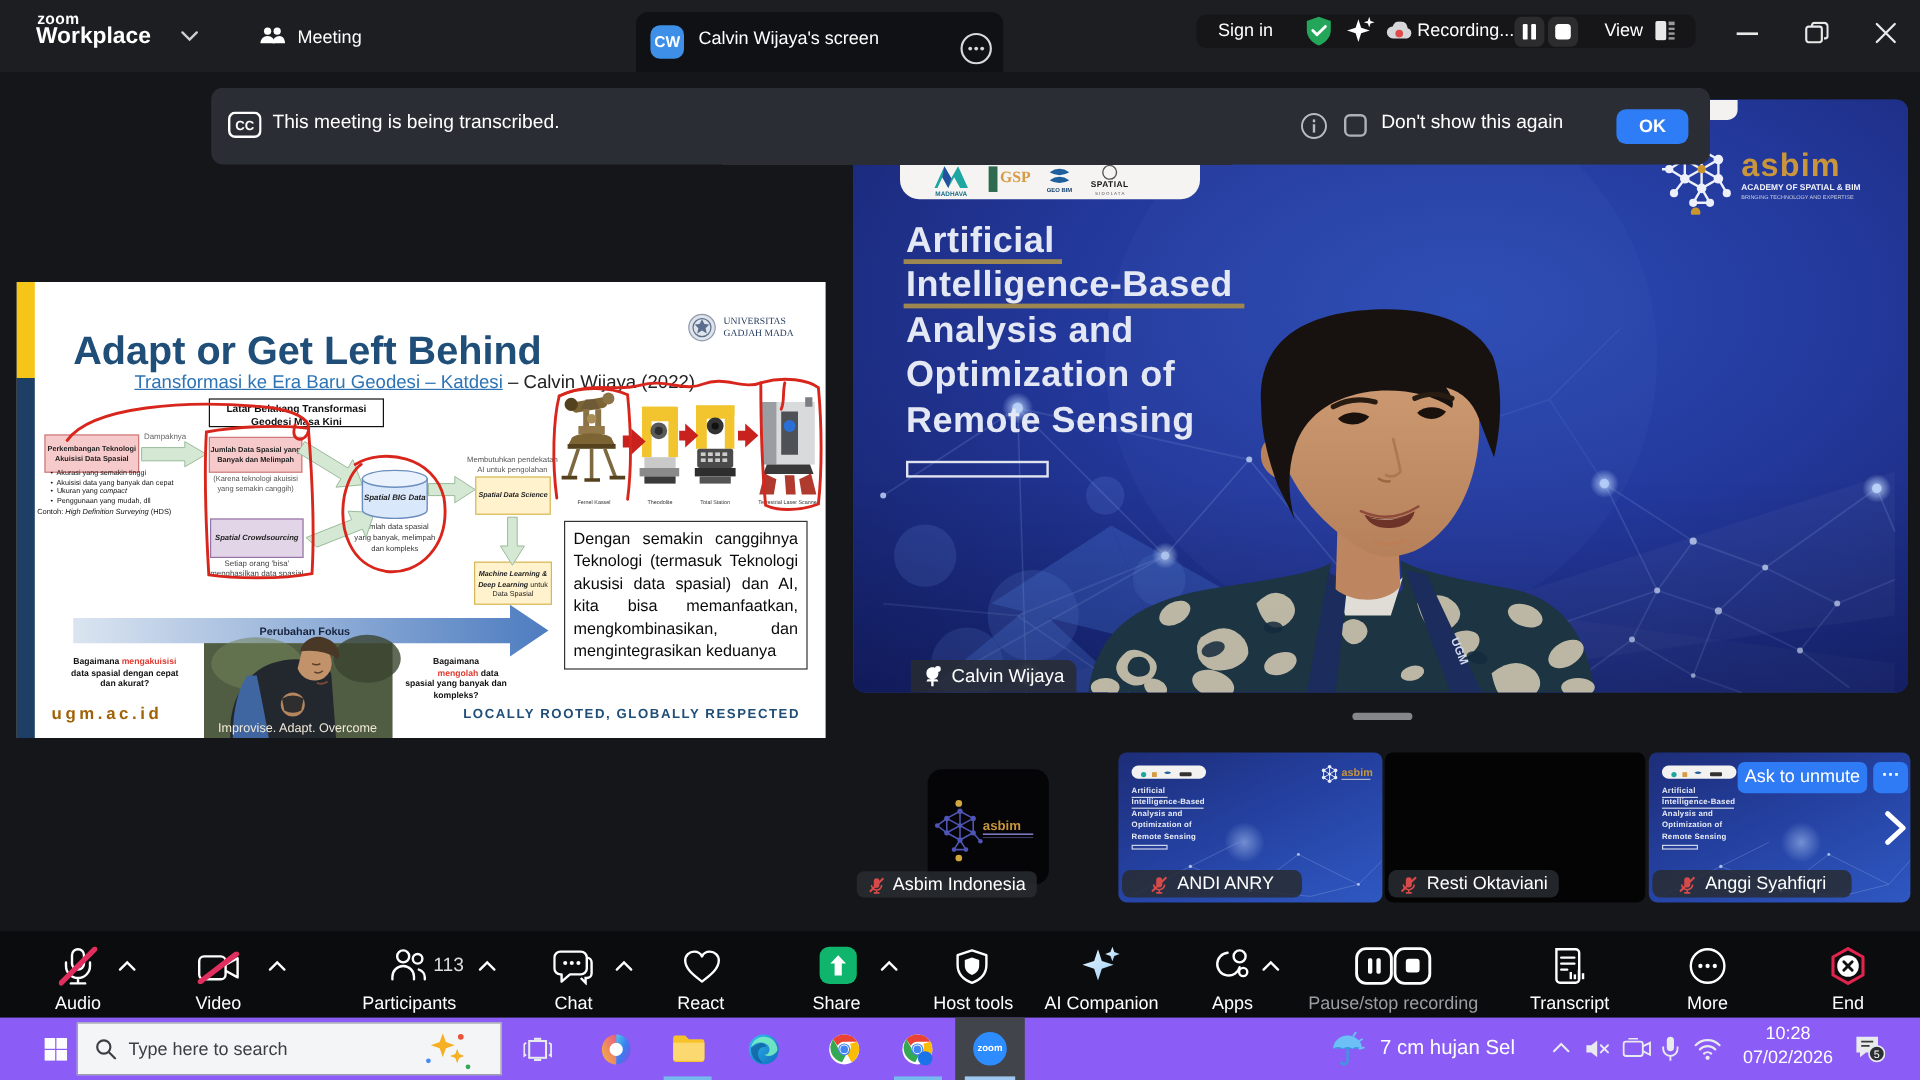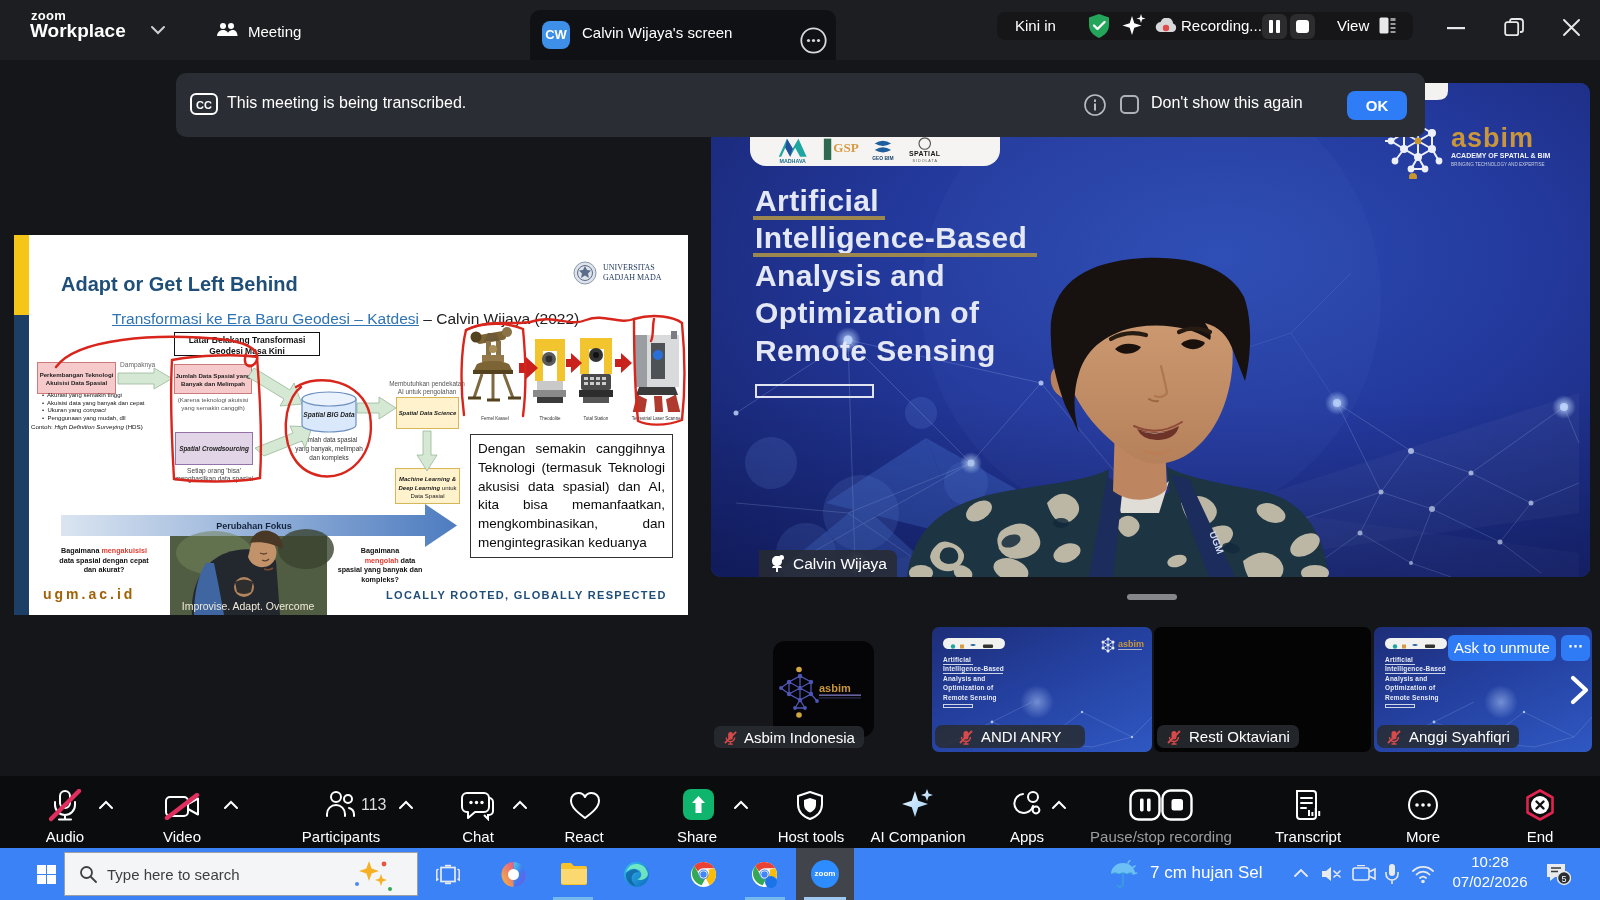--- a/index.html
+++ b/index.html
@@ -23,21 +23,21 @@
   .tile { position:absolute; top:567px; height:125px; border-radius:7px; overflow:hidden; }
   .minislide { background:linear-gradient(155deg, #1d2d78 0%, #24409f 45%, #2f58c2 100%); }
   .ms-pill { position:absolute; left:11px; top:11px; width:62px; height:11px; background:#f2f2f0; border-radius:6px; }
   .ms-text { position:absolute; left:11px; top:28px; color:#e8ecf6; font-size:6.5px; font-weight:bold; line-height:9.4px; letter-spacing:0.2px; }
   .ms-rect { position:absolute; left:11px; top:77px; width:30px; height:4px; border:1px solid #cfd6ea; }
   .ms-glow { position:absolute; left:88px; top:58px; width:34px; height:34px; border-radius:50%; background:radial-gradient(circle, rgba(190,215,255,0.5) 0%, rgba(190,215,255,0) 70%); }
   
   #toolbar { position:absolute; left:0; top:716px; width:1600px; height:72px; background:#0b0c0e; }
   .tlabel { position:absolute; top:52px; font-size:15px; color:#fff; white-space:nowrap; transform:translateX(-50%); }
   
-  #taskbar { position:absolute; left:0; top:848px; width:1600px; height:52px; background:#3b82f6; }
+  #taskbar { position:absolute; left:0; top:848px; width:1600px; height:52px; background:#8b5cf6; }
 </style>
 </head>
 <body>
 <div id="stage">
   <div id="titlebar">
 
     <div class="abs" style="left:31px;top:8px;color:#fff;font-size:13px;font-weight:bold;letter-spacing:0.3px;">zoom</div>
     <div class="abs" style="left:30px;top:20px;color:#fff;font-size:19px;font-weight:bold;">Workplace</div>
     <svg class="abs" style="left:150px;top:24px;" width="16" height="12" viewBox="0 0 16 12">
         <path d="M2 3 L8 9 L14 3" stroke="#cfcfcf" stroke-width="2" fill="none" stroke-linecap="round"></path>
@@ -56,21 +56,21 @@
       <div class="abs" style="left:52px;top:14px;color:#fff;font-size:15px;white-space:nowrap;">Calvin Wijaya's screen</div>
       <svg class="abs" style="left:270px;top:17px;" width="27" height="27" viewBox="0 0 27 27">
           <circle cx="13.5" cy="13.5" r="12.2" stroke="#d8d8d8" stroke-width="1.8" fill="none"></circle>
           <circle cx="8.5" cy="13.5" r="1.6" fill="#d8d8d8"></circle>
           <circle cx="13.5" cy="13.5" r="1.6" fill="#d8d8d8"></circle>
           <circle cx="18.5" cy="13.5" r="1.6" fill="#d8d8d8"></circle>
         </svg>
     </div>
 
     <div class="abs" style="left:997px;top:12px;width:416px;height:28px;background:#161618;border-radius:8px;"></div>
-    <div class="abs" style="left:1015px;top:17px;color:#fff;font-size:15px;">Kini in</div>
+    <div class="abs" style="left:1015px;top:17px;color:#fff;font-size:15px;">Sign in</div>
     <svg class="abs" style="left:1087px;top:13px;" width="24" height="26" viewBox="0 0 24 26">
         <path d="M12 1 L22 4.5 V12 c0 6.5-4.5 10.5-10 13 C6.5 22.5 2 18.5 2 12 V4.5 Z" fill="#23a55a"></path>
         <path d="M7 12.5 l3.5 3.5 L17.5 9" stroke="#fff" stroke-width="2.4" fill="none" stroke-linecap="round" stroke-linejoin="round"></path>
       </svg>
     <svg class="abs" style="left:1122px;top:13px;" width="26" height="26" viewBox="0 0 26 26">
         <path d="M10 3 L12.3 10.2 L19.5 12.5 L12.3 14.8 L10 22 L7.7 14.8 L0.5 12.5 L7.7 10.2 Z" fill="#fff"></path>
         <path d="M19 1 L20.1 4.4 L23.5 5.5 L20.1 6.6 L19 10 L17.9 6.6 L14.5 5.5 L17.9 4.4 Z" fill="#fff"></path>
       </svg>
     <svg class="abs" style="left:1155px;top:18px;" width="22" height="16" viewBox="0 0 22 16">
         <path d="M6 14 a5 5 0 0 1 -0.5 -10 a6.5 6.5 0 0 1 12.6 1.5 a4.4 4.4 0 0 1 -0.6 8.5 Z" fill="#d7d7d9"></path>
@@ -99,21 +99,21 @@
         <path d="M6 4 V3 a2 2 0 0 1 2-2 h8 a3 3 0 0 1 3 3 v8 a2 2 0 0 1 -2 2 h-1" stroke="#e8e8e8" stroke-width="1.8" fill="none"></path>
       </svg>
     <svg class="abs" style="left:1562px;top:18px;" width="19" height="19" viewBox="0 0 19 19">
         <path d="M2 2 L17 17 M17 2 L2 17" stroke="#e8e8e8" stroke-width="1.9" stroke-linecap="round"></path>
       </svg>
   </div>
   <div id="content">
     <div id="slide">
       <div class="abs" style="left:0;top:0;width:15px;height:80px;background:#f5c518;"></div>
       <div class="abs" style="left:0;top:80px;width:15px;height:300px;background:#1d3f66;"></div>
-      <div class="abs" style="left:47px;top:38px;font-size:20px;font-weight:bold;color:#1f4e79;">Adapt or Get Left Behind</div>
+      <div class="abs" style="left:47px;top:38px;font-size:33px;font-weight:bold;color:#1f4e79;">Adapt or Get Left Behind</div>
       <div class="abs" style="left:98px;top:75px;font-size:15.5px;color:#222;"><span style="color:#2e74b5;text-decoration:underline;">Transformasi ke Era Baru Geodesi – Katdesi</span> – Calvin Wijaya (2022)</div>
 
       <svg class="abs" style="left:559px;top:26px;" width="24" height="24" viewBox="0 0 24 24">
           <circle cx="12" cy="12" r="11" fill="#dfe3ea" stroke="#8d99ad" stroke-width="1"></circle>
           <circle cx="12" cy="12" r="7.5" fill="none" stroke="#5a6d8c" stroke-width="1"></circle>
           <path d="M12 5 L14 9 L18 9.5 L15 12.5 L16 17 L12 14.5 L8 17 L9 12.5 L6 9.5 L10 9 Z" fill="#5a6d8c"></path>
         </svg>
       <div class="abs" style="left:589px;top:28px;font-size:8px;line-height:9.5px;color:#233b5e;font-family:'Liberation Serif',serif;">UNIVERSITAS<br>GADJAH MADA</div>
 
       <div class="abs" style="left:160px;top:97px;width:146px;height:24px;border:1.5px solid #111;font-size:8.5px;font-weight:bold;color:#111;text-align:center;line-height:10.5px;padding-top:2px;">Latar Belakang Transformasi<br>Geodesi Masa Kini</div>
@@ -593,21 +593,21 @@
           </g>
           <g fill="#cdddfb" opacity="0.8">
             <circle cx="60" cy="25" r="1.4"></circle>
             <circle cx="110" cy="45" r="1.4"></circle>
             <circle cx="150" cy="15" r="1.2"></circle>
           </g>
         </svg>
     </div>
     <div class="abs" style="left:1448px;top:575px;width:108px;height:26px;background:#2f7bf5;border-radius:6px;color:#fff;font-size:15px;text-align:center;line-height:26px;">Ask to unmute</div>
     <div class="abs" style="left:1561px;top:575px;width:29px;height:26px;background:#2f7bf5;border-radius:6px;color:#fff;font-size:15px;font-weight:bold;text-align:center;line-height:22px;">⋯</div>
-    <div class="namelabel" style="left:1377px;top:665px;height:23px;padding:0 9px;border-radius:7px;font-size:15px;">
+    <div class="namelabel" style="left:1377px;top:665px;height:23px;padding:0 21px;border-radius:7px;font-size:15px;">
       <svg width="16" height="16" viewBox="0 0 16 16" style="margin-right:7px;">
           <path d="M8 2 a2.5 2.5 0 0 1 2.5 2.5 V8 a2.5 2.5 0 0 1 -5 0 V4.5 A2.5 2.5 0 0 1 8 2 Z" fill="#d64a4a"></path>
           <path d="M3.5 8 a4.5 4.5 0 0 0 9 0 M8 12.5 V15 M5.5 15 h5" stroke="#d64a4a" stroke-width="1.4" fill="none"></path>
           <path d="M2 14 L14 2" stroke="#d64a4a" stroke-width="1.8"></path>
         </svg>
       Anggi Syahfiqri
     </div>
     <svg class="abs" style="left:1567px;top:614px;" width="24" height="32" viewBox="0 0 24 32">
         <path d="M6 4 L19 16 L6 28" stroke="#fff" stroke-width="4.2" fill="none" stroke-linecap="round" stroke-linejoin="round"></path>
       </svg>

